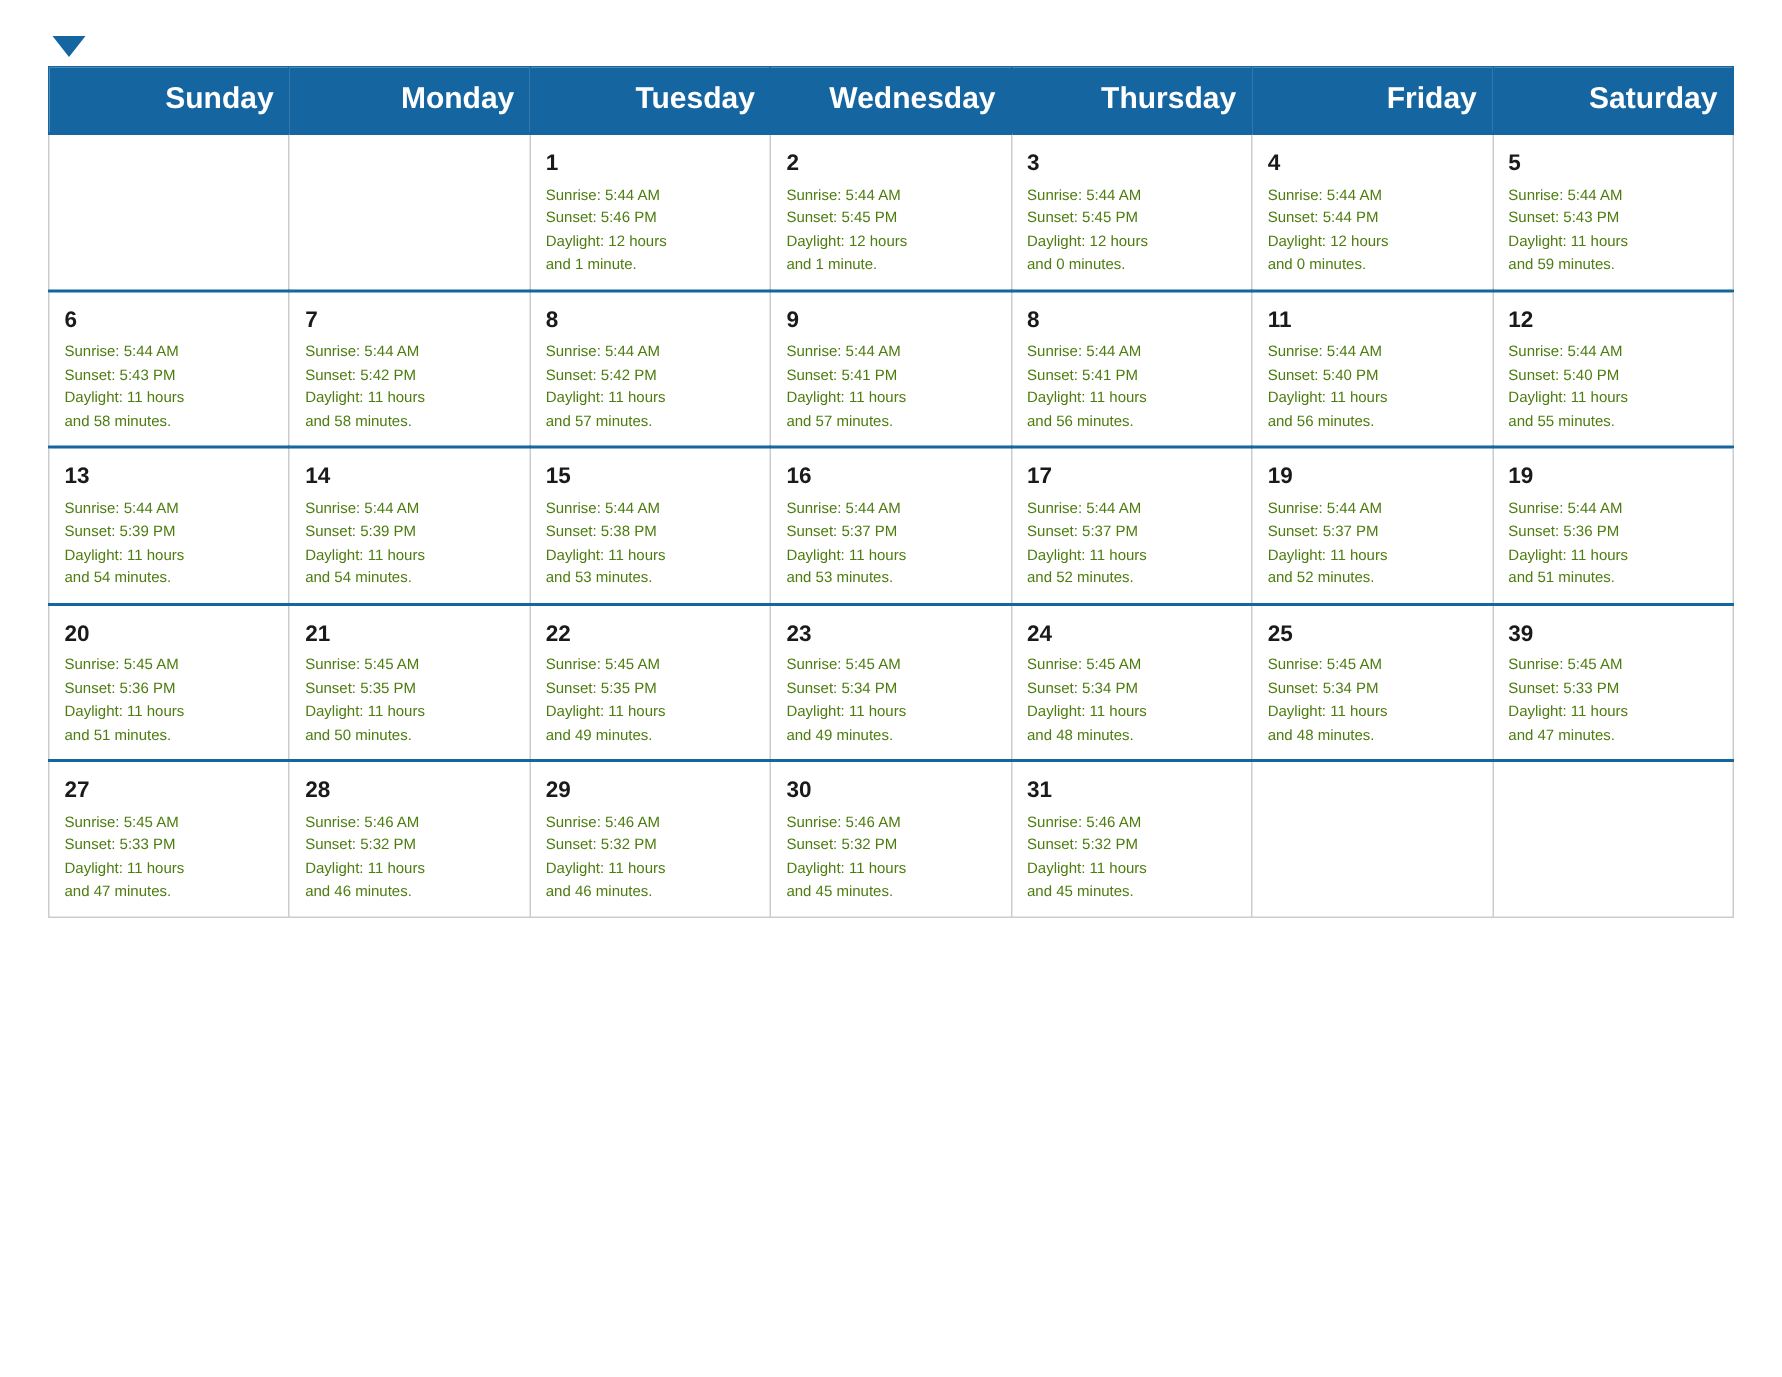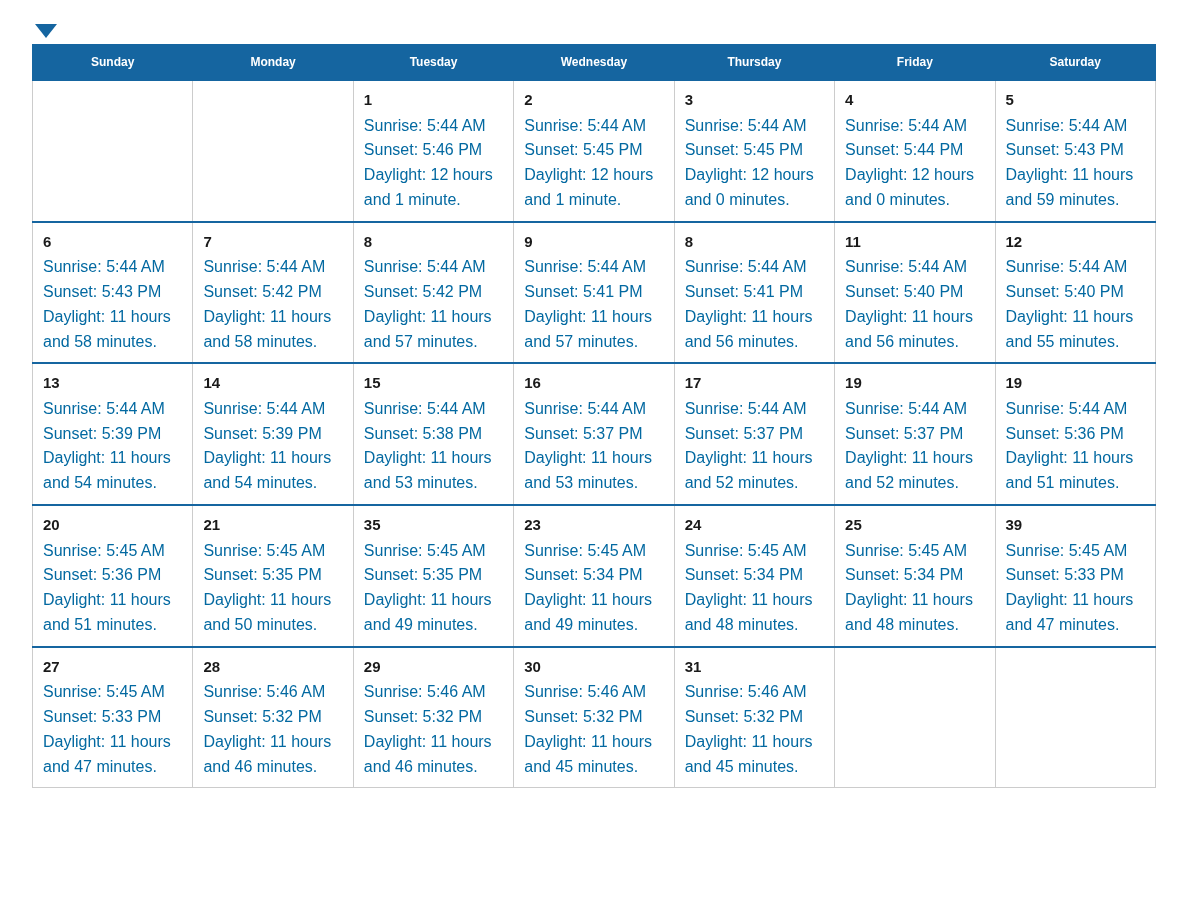--- a/index.html
+++ b/index.html
@@ -41,24 +41,24 @@
       margin-top: 4px;
     }
     .calendar-table {
       width: 100%;
       border-collapse: collapse;
       margin-top: 10px;
     }
     .calendar-table thead th {
       background-color: #1565a0;
       color: #ffffff;
-      font-size: 12px;
+      font-size: 20px;
       font-weight: bold;
       padding: 10px 10px;
-      text-align: center;
+      text-align: right;
       border: 1px solid #1565a0;
     }
     .calendar-table tbody td {
       border: 1px solid #cccccc;
       vertical-align: top;
       padding: 8px 10px;
       width: calc(100% / 7);
       min-height: 110px;
       font-size: 13px;
       color: #1a1a1a;
@@ -71,22 +71,22 @@
       border-left: 1px solid #cccccc;
     }
     .day-number {
       font-size: 15px;
       font-weight: bold;
       color: #1a1a1a;
       display: block;
       margin-bottom: 2px;
     }
     .day-info {
-      font-size: 16px;
-      color: #0369a1;
+      font-size: 10px;
+      color: #4d7c0f;
       line-height: 1.55;
     }
     .empty-cell {
       background: #ffffff;
     }
     tbody tr {
       border-top: 2px solid #1565a0;
     }
     .logo-wrapper {
       display: flex;
@@ -295,21 +295,21 @@
 and 51 minutes.</div>
         </td>
         <td>
           <span class="day-number">21</span>
           <div class="day-info" style="white-space: pre-line;">Sunrise: 5:45 AM
 Sunset: 5:35 PM
 Daylight: 11 hours
 and 50 minutes.</div>
         </td>
         <td>
-          <span class="day-number">35</span>
+          <span class="day-number">22</span>
           <div class="day-info" style="white-space: pre-line;">Sunrise: 5:45 AM
 Sunset: 5:35 PM
 Daylight: 11 hours
 and 49 minutes.</div>
         </td>
         <td>
           <span class="day-number">23</span>
           <div class="day-info" style="white-space: pre-line;">Sunrise: 5:45 AM
 Sunset: 5:34 PM
 Daylight: 11 hours

